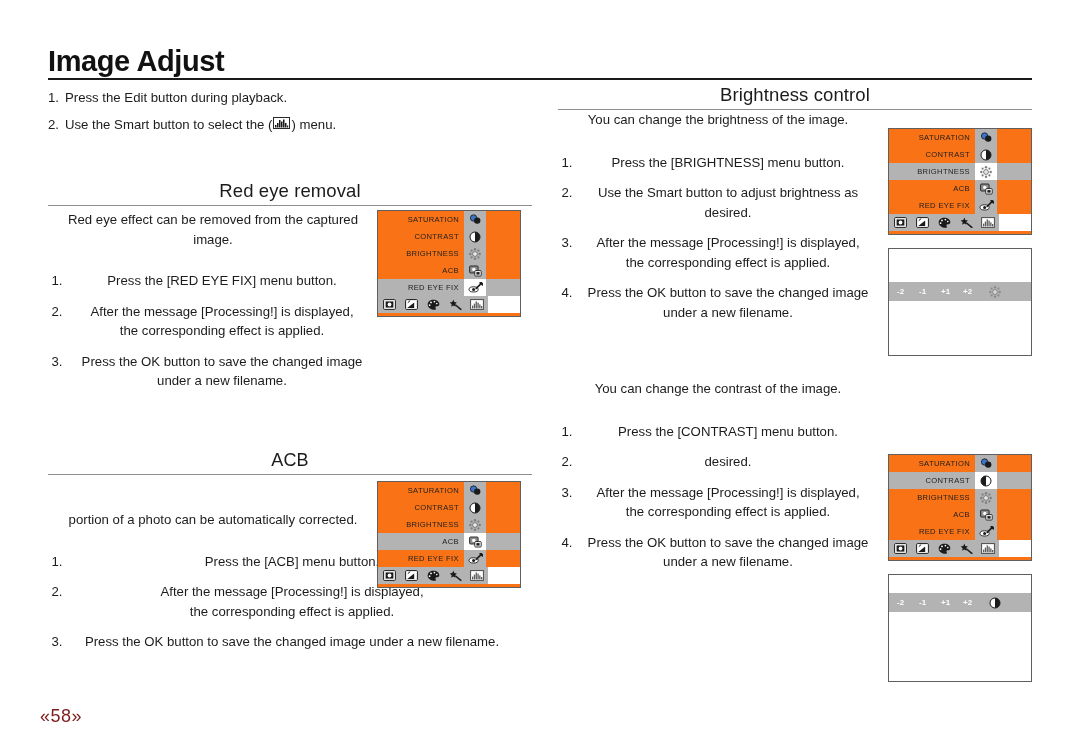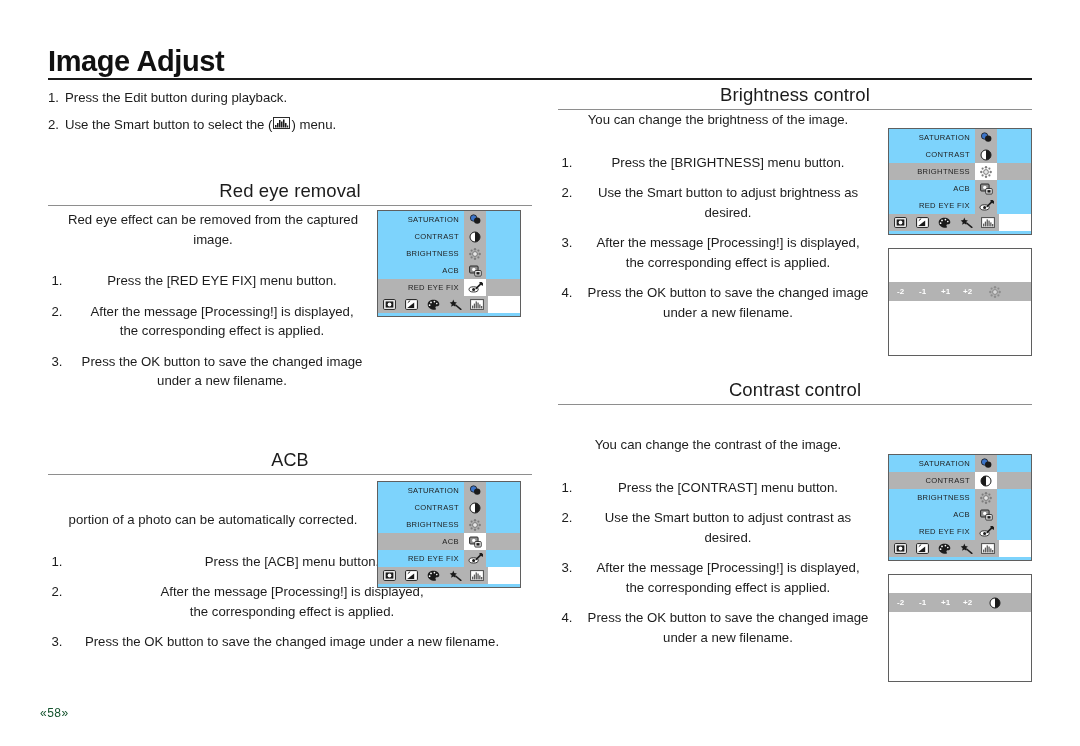--- a/index.html
+++ b/index.html
@@ -114,21 +114,21 @@
     flex: 1;
   }
   .step-txt .cont {
     display: block;
   }
 
   
   .lcd {
     position: absolute;
     border: 1px solid #5f5f5f;
-    background: #7dd3fc;
+    background: #f97316;
     box-sizing: border-box;
   }
   .lcd-row {
     display: flex;
     align-items: center;
     height: 17px;
     box-sizing: border-box;
   }
   .lcd-label {
     flex: 1;
@@ -219,22 +219,22 @@
     margin-left: 4px;
     display: flex;
     align-items: center;
   }
 
   
   .folio {
     position: absolute;
     left: 40px;
     top: 706px;
-    font-size: 12px;
-    color: #14532d;
+    font-size: 18px;
+    color: #7f1d1d;
     letter-spacing: 0.5px;
   }
 
   
   svg { display: block; }
   .inline-ic {
     display: inline-block;
     vertical-align: -3px;
     margin: 0 1px;
   }
@@ -363,35 +363,33 @@
           <span class="step-num">4.</span>
           <span class="step-txt">
             <span>Press the OK button to save the changed image</span>
             <span class="cont">under a new filename.</span>
           </span>
         </div>
       </div>
     </div>
 
     <div class="section" style="margin-top:57px;">
-      <div class="sec-head">Contrast control</div>
 
       <div class="para" style="margin-top:30px; width:320px;">
         <span>You can change the contrast of the image.</span>
       </div>
 
       <div class="steps" style="margin-top:23px; width:322px;">
         <div class="step">
           <span class="step-num">1.</span>
           <span class="step-txt">Press the [CONTRAST] menu button.</span>
         </div>
         <div class="step" style="margin-top:11px;">
           <span class="step-num">2.</span>
           <span class="step-txt">
-            <span>Use the Smart button to adjust contrast as</span>
             <span class="cont">desired.</span>
           </span>
         </div>
         <div class="step" style="margin-top:11px;">
           <span class="step-num">3.</span>
           <span class="step-txt">
             <span>After the message [Processing!] is displayed,</span>
             <span class="cont">the corresponding effect is applied.</span>
           </span>
         </div>

